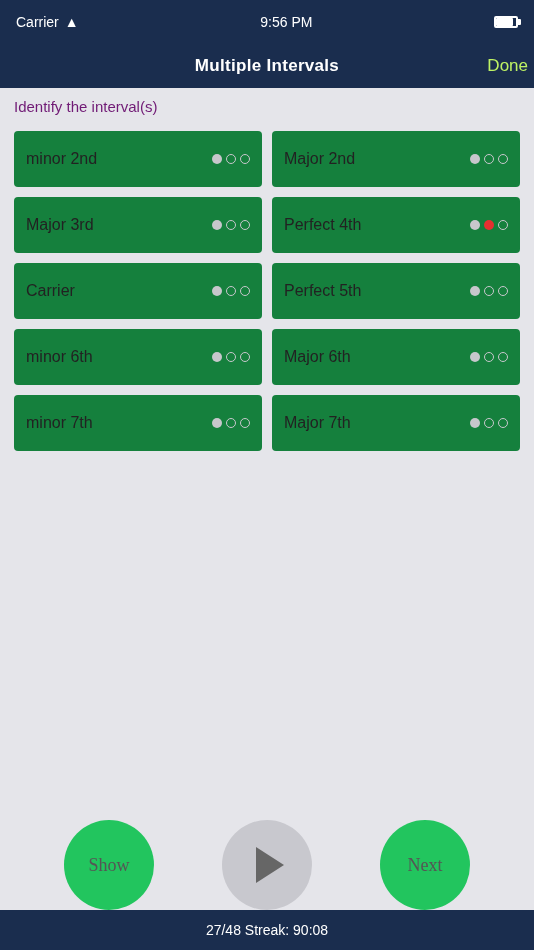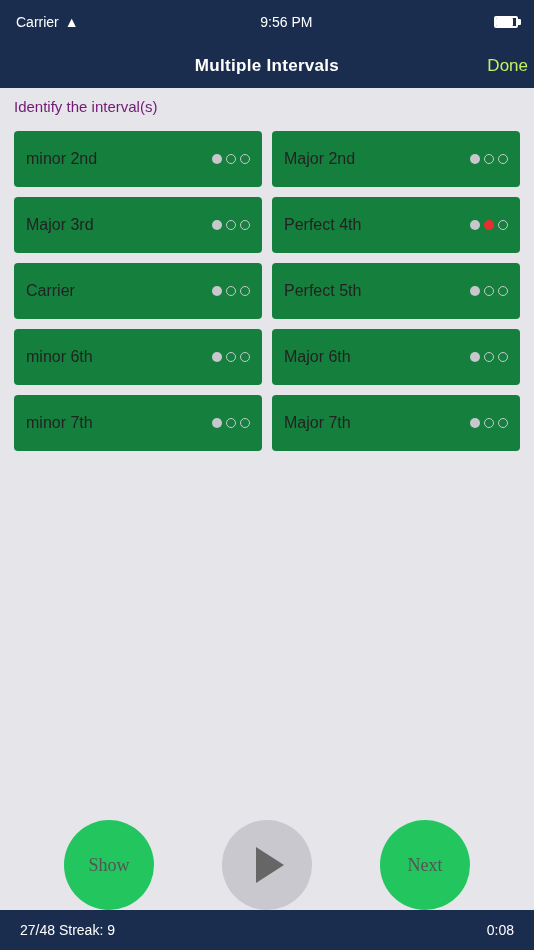--- a/index.html
+++ b/index.html
@@ -179,21 +179,21 @@
     
     .footer-bar {
       position: absolute;
       bottom: 0;
       left: 0;
       width: 534px;
       height: 40px;
       background: #1a2d4e;
       display: flex;
       align-items: center;
-      justify-content: space-between;
+      justify-content: center;
       padding: 0 20px;
       color: white;
       font-size: 14px;
     }
   </style>
 </head>
 <body>
 
 <div class="status-bar">
   <div class="status-left">

